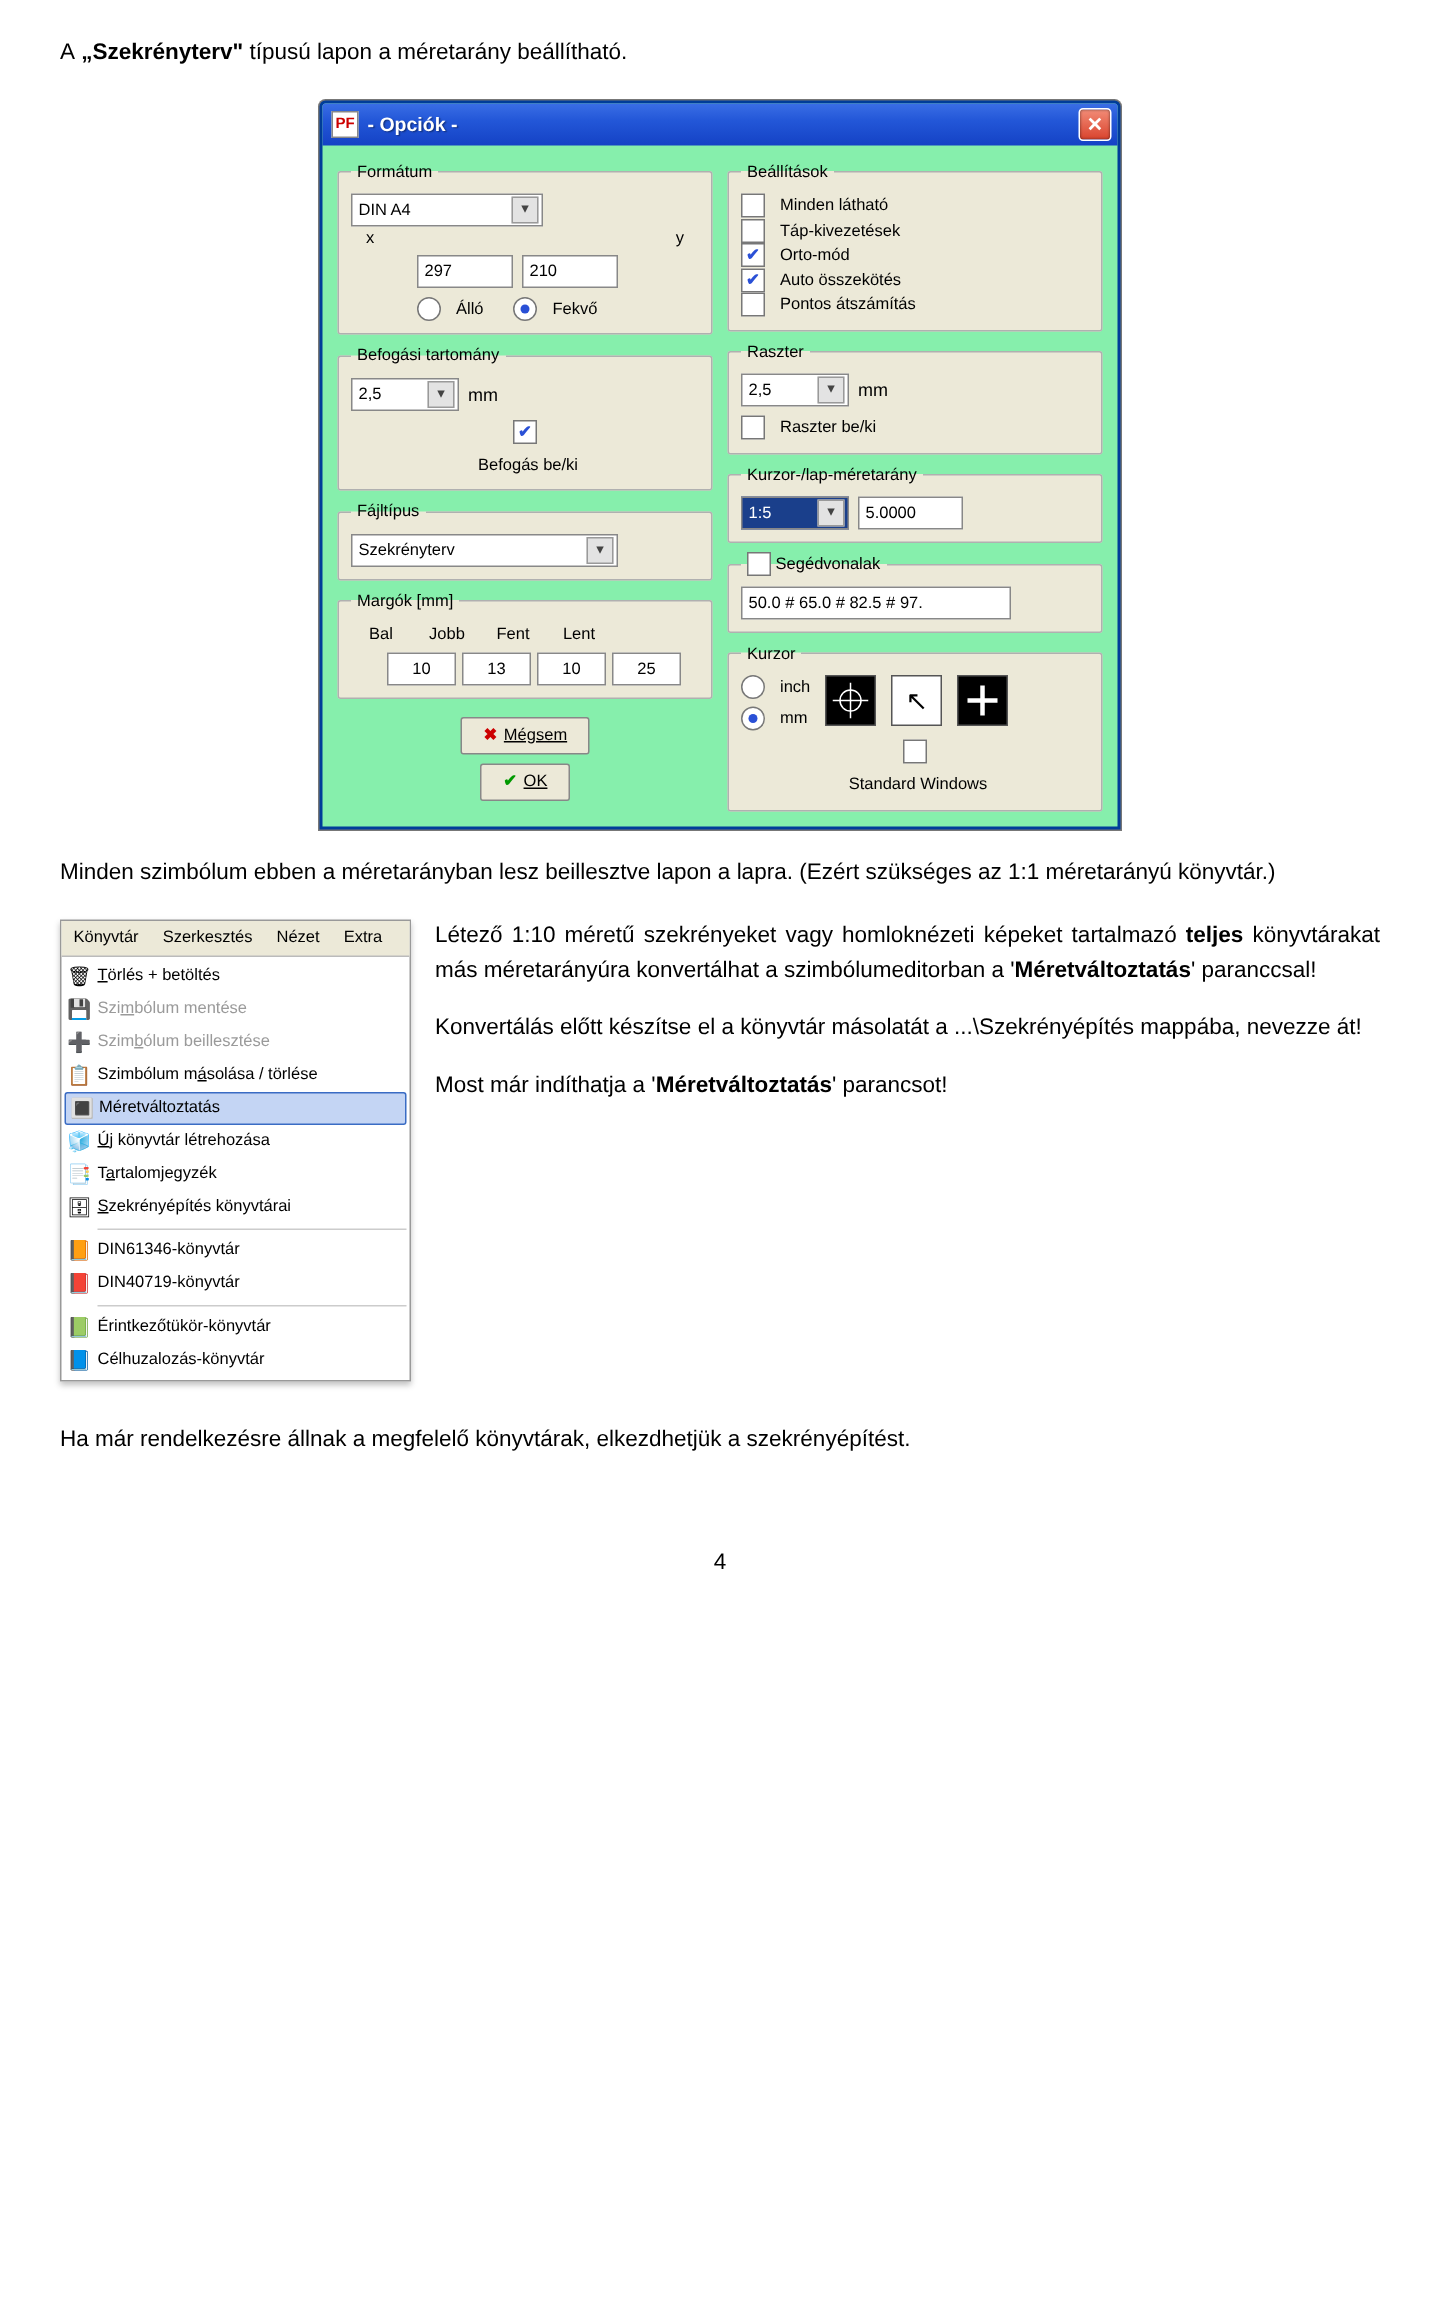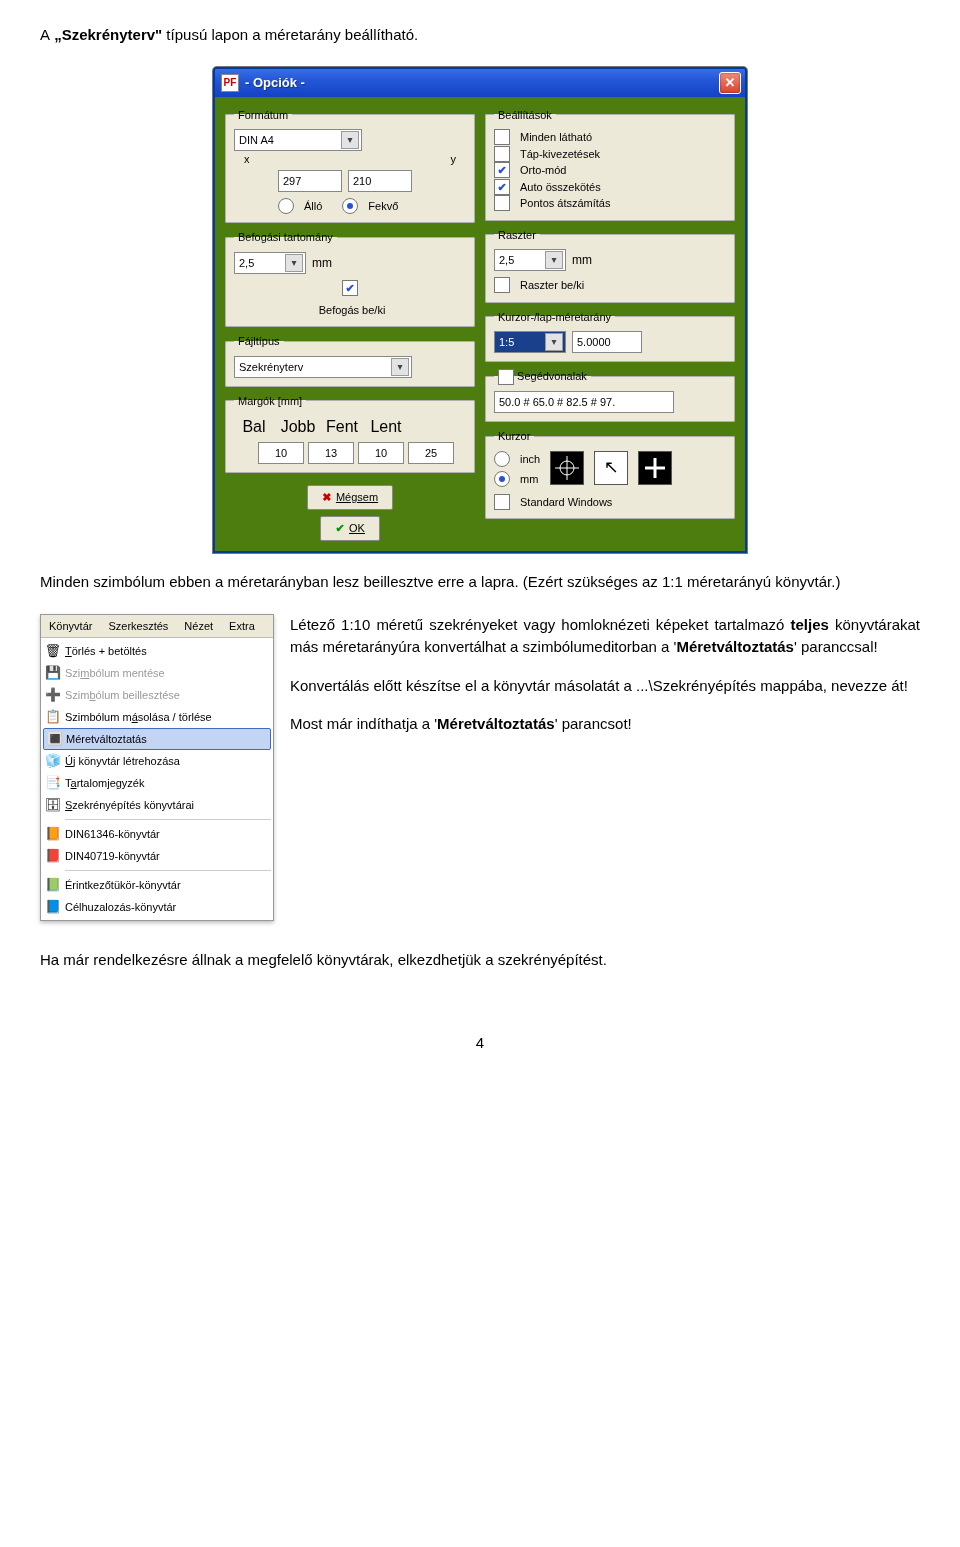--- a/index.html
+++ b/index.html
@@ -1,21 +1,21 @@
 <!DOCTYPE html>
 <html><head>
 <meta charset="utf-8">
 <style>
   body { margin:0; font-family:Verdana, Geneva, sans-serif; font-size:15px; line-height:1.5; color:#000; background:#fff; }
   .page { width:880px; margin:0 auto; padding:24px 40px 40px 40px; }
   .para { margin:0 0 14px 0; text-align:justify; }
   .bold { font-weight:700; }
 
   
-  .dialog { width:530px; margin:20px auto 18px auto; border:2px solid #003d99; border-radius:4px 4px 0 0; background:#4d7c0f; box-shadow:0 0 0 1px #777; font-family:Tahoma, Arial, sans-serif; font-size:12px; }
+  .dialog { width:530px; margin:20px auto 18px auto; border:2px solid #003d99; border-radius:4px 4px 0 0; background:#86efac; box-shadow:0 0 0 1px #777; font-family:Tahoma, Arial, sans-serif; font-size:12px; }
   .titlebar { height:28px; background:linear-gradient(180deg,#3a6ee5 0%,#2357d8 40%,#1442c5 100%); display:flex; align-items:center; padding:0 4px 0 6px; border-radius:2px 2px 0 0; }
   .titlebar .appicon { width:16px; height:16px; display:flex; align-items:center; justify-content:center; font-size:10px; font-weight:700; background:#fff; color:#c00; border:1px solid #888; margin-right:6px; }
   .titlebar .title { color:#fff; font-weight:700; font-size:13px; flex:1; text-shadow:1px 1px 1px rgba(0,0,0,.4); }
   .closebtn { width:20px; height:20px; background:linear-gradient(180deg,#f28c77,#d9432d); border:1px solid #fff; border-radius:3px; display:flex; align-items:center; justify-content:center; color:#fff; font-weight:700; font-size:13px; box-shadow:0 0 2px rgba(0,0,0,.6) inset; }
 
   .dialog-body { display:flex; gap:10px; padding:10px; }
   .col { flex:1; display:flex; flex-direction:column; gap:6px; }
 
   fieldset.grp { border:1px solid #b0b0b0; border-radius:2px; padding:6px 8px 8px 8px; margin:0; background:#ece9d8; }
   fieldset.grp legend { padding:0 4px; font-size:11px; color:#000; }
@@ -37,21 +37,21 @@
   .chk.on::after { content:"✔"; color:#2a50d6; font-weight:700; font-size:11px; line-height:10px; }
   .chklbl, .radlbl { font-size:11px; margin-left:4px; }
 
   .btn { display:flex; align-items:center; justify-content:center; gap:4px; height:23px; padding:0 14px; background:#ece9d8; border:1px solid #888; border-radius:2px; font-size:11px; }
   .btn .bi { width:10px; height:10px; display:flex; align-items:center; justify-content:center; font-size:11px; }
   .btn.red .bi{ color:#c00; font-weight:700; }
   .btn.green .bi{ color:#090; font-weight:700; }
   .btn u { }
 
   .margin-row { display:flex; gap:4px; }
-  .margin-headers { display:flex; gap:4px; font-size:16px; }
+  .margin-headers { display:flex; gap:4px; font-size:11px; }
   .margin-headers span { width:40px; text-align:center; }
   .margin-row .txt { width:36px; text-align:center; }
 
   .cursor-box { width:32px; height:32px; border:1px solid #555; background:#000; display:flex; align-items:center; justify-content:center; color:#fff; font-size:18px; }
   .cursor-box.white { background:#fff; color:#000; }
 
   
   .menu-text-wrap { display:flex; gap:4px; align-items:flex-start; margin-top:20px; }
   .menu-wrap { width:232px; font-family:Tahoma, Arial, sans-serif; font-size:12px; border:1px solid #999; box-shadow:0 2px 4px rgba(0,0,0,.25); background:#fff; }
   .menubar { display:flex; background:#ece9d8; border-bottom:1px solid #bbb; }
@@ -227,30 +227,30 @@
                 </svg>
               </div>
             <div class="cursor-box white">↖</div>
             <div class="cursor-box">
                 <svg width="24" height="24">
                   <line x1="12" y1="2" x2="12" y2="22" stroke="#fff" stroke-width="3"></line>
                   <line x1="2" y1="12" x2="22" y2="12" stroke="#fff" stroke-width="3"></line>
                 </svg>
               </div>
           </div>
-          <div class="row" style="margin-top:6px;">
+          <div class="row" style="margin-top:6px;flex-direction:column;">
               <span class="chk"></span>
               <span class="chklbl">Standard Windows</span>
             </div>
         </fieldset>
       </div>
     </div>
   </div>
 
-  <p class="para">Minden szimbólum ebben a méretarányban lesz beillesztve erre a lapra. (Ezért szükséges az 1:1 méretarányú könyvtár.)</p>
+  <p class="para">Minden szimbólum ebben a méretarányban lesz beillesztve lapon a lapra. (Ezért szükséges az 1:1 méretarányú könyvtár.)</p>
 
   <div class="menu-text-wrap">
     <div class="menu-wrap">
       <div class="menubar">
         <div>Könyvtár</div>
         <div>Szerkesztés</div>
         <div>Nézet</div>
         <div>Extra</div>
       </div>
       <div class="menu-items" id="menu-items">

